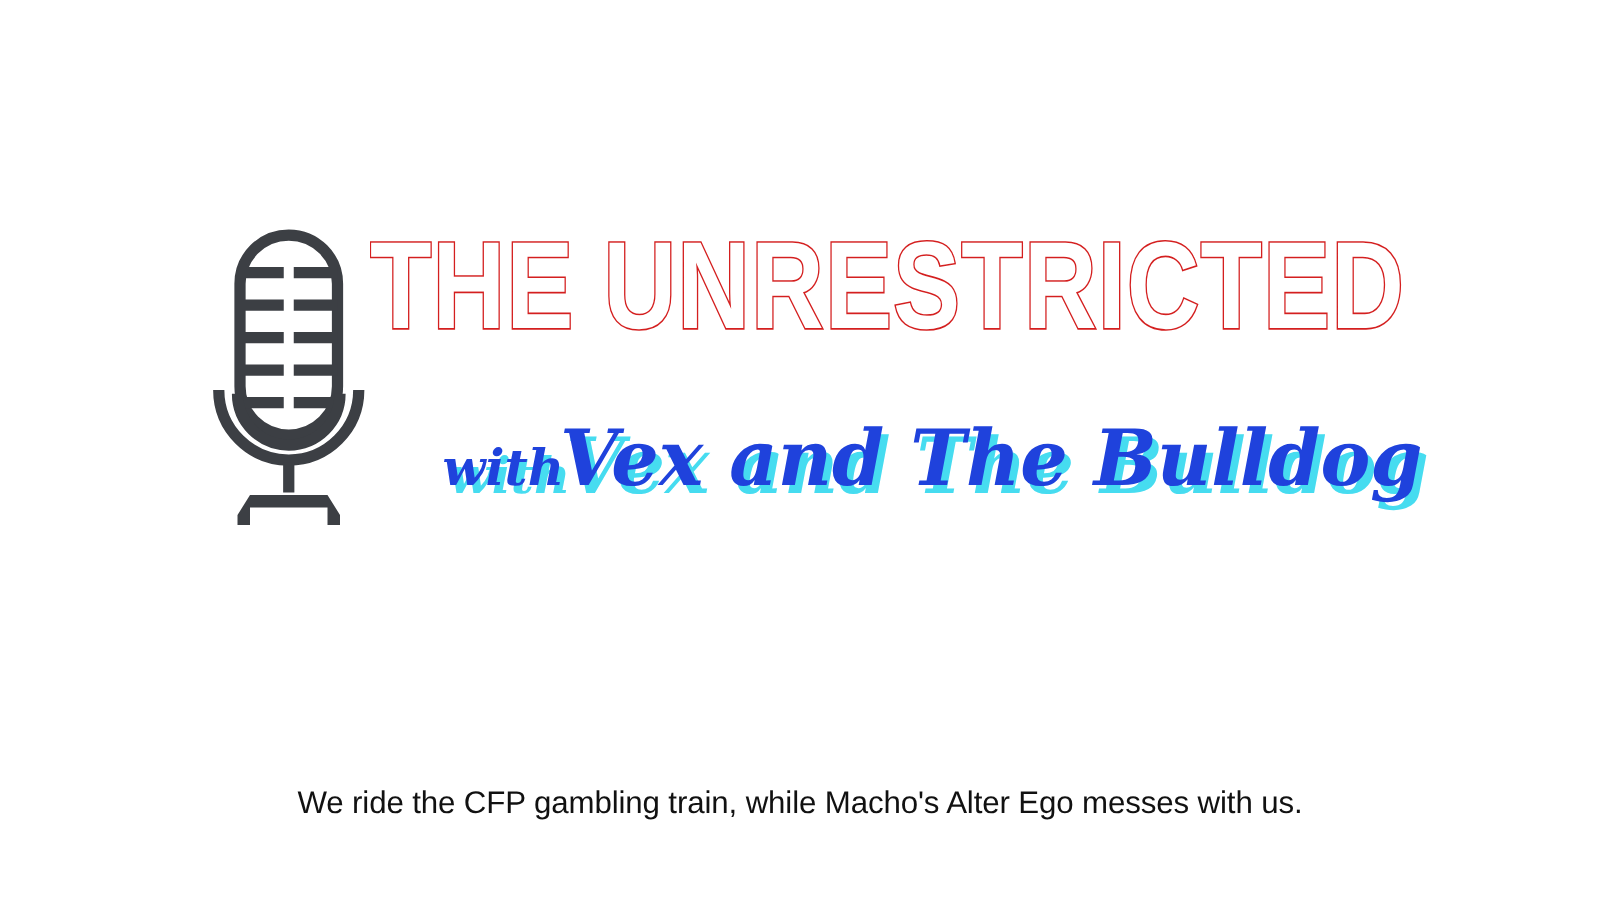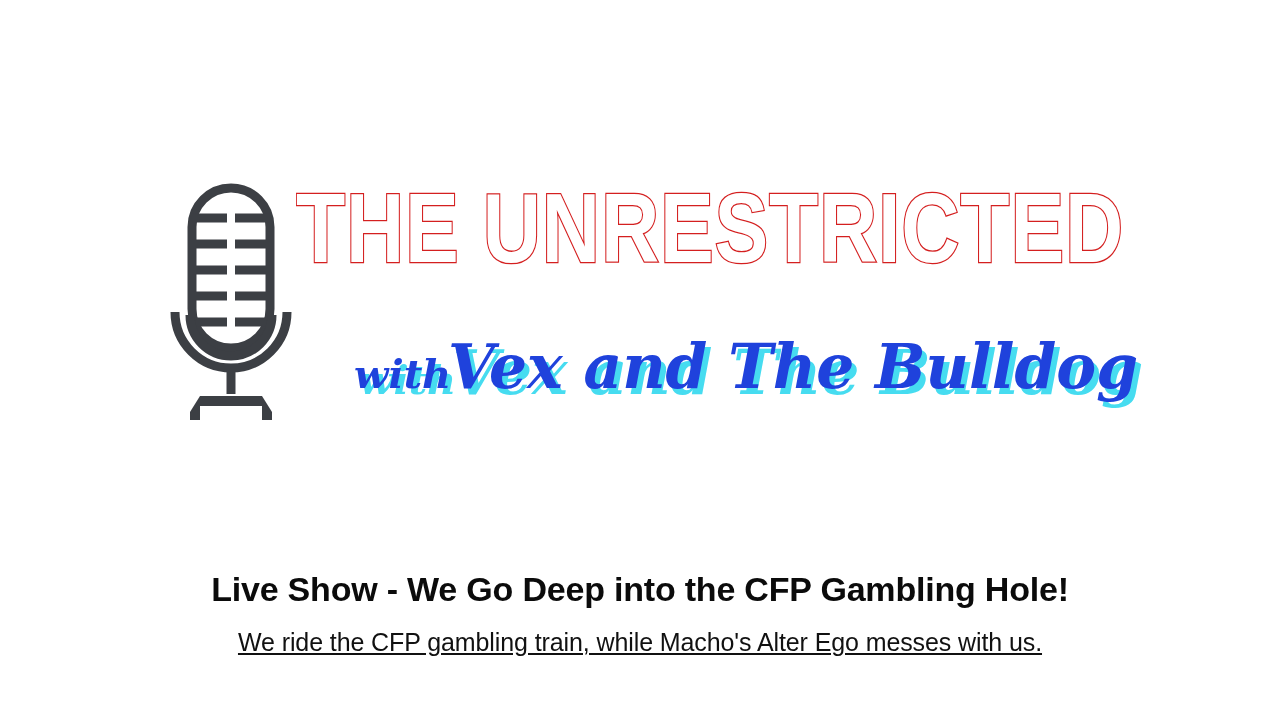--- a/index.html
+++ b/index.html
@@ -100,21 +100,20 @@
     position: absolute;
     left: 0;
     top: 628px;
     width: 1280px;
     text-align: center;
     font-size: 25px;
     font-weight: normal;
     color: #111111;
     letter-spacing: -0.1px;
     white-space: nowrap;
-    text-decoration: underline;
   }
 </style>
 </head>
 <body>
 
 <div id="screen">
 
   <div id="logo-block">
 
     <div id="mic-icon">
@@ -160,17 +159,16 @@
           <text class="script-names glow-layer" x="152" y="62" textLength="690" lengthAdjust="spacingAndGlyphs">Vex and The Bulldog</text>
         </g>
 
         <text class="script-with ink-layer" x="58" y="62">with</text>
         <text class="script-names ink-layer" x="152" y="62" textLength="690" lengthAdjust="spacingAndGlyphs">Vex and The Bulldog</text>
       </svg>
     </div>
 
   </div>
 
-  <div id="episode-title">Live Show - We Go Deep into the CFP Gambling Hole!</div>
 
   <div id="episode-subtitle">We ride the CFP gambling train, while Macho's Alter Ego messes with us.</div>
 
 </div>
 
 </body></html>

